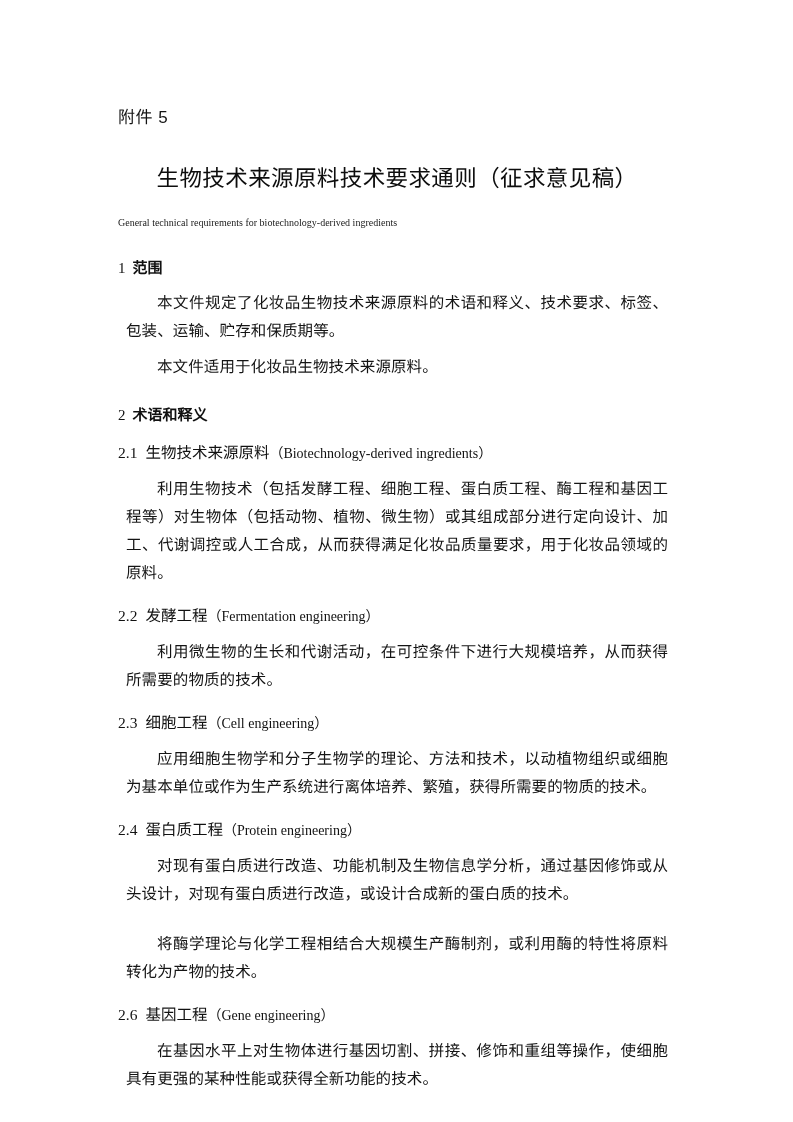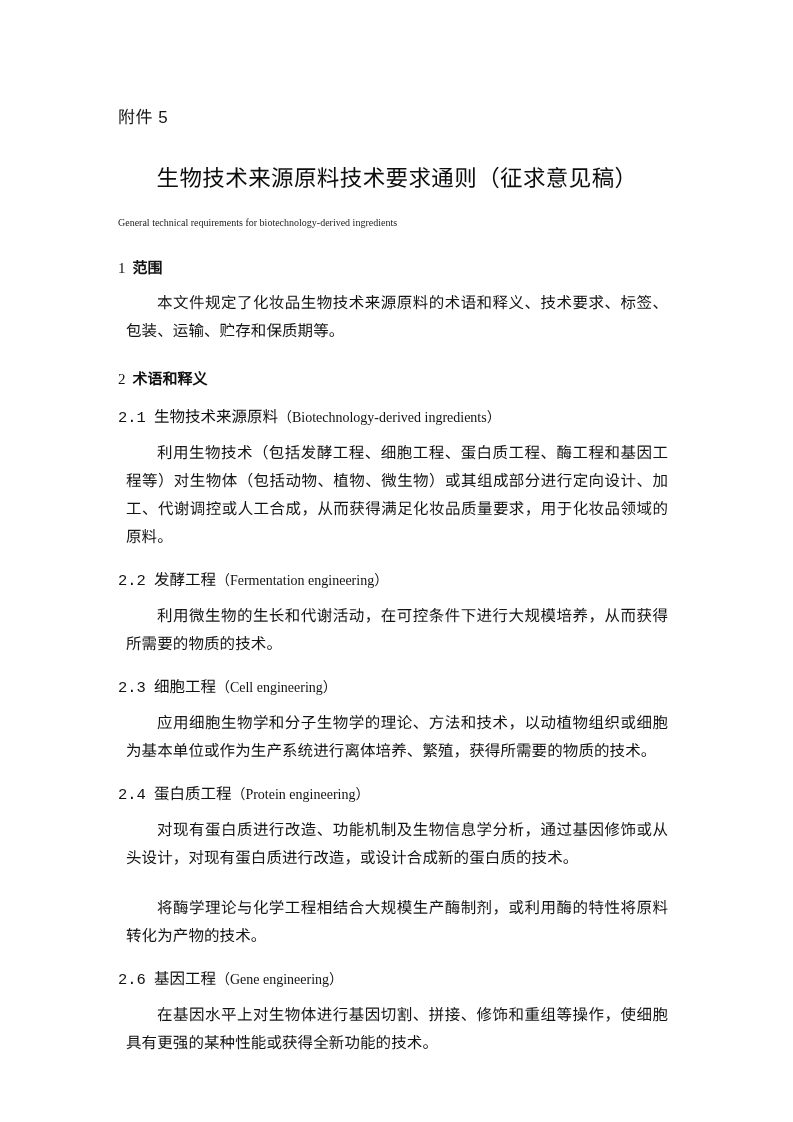--- a/index.html
+++ b/index.html
@@ -85,21 +85,20 @@
   .h2 {
     font-family: "Liberation Serif", "DejaVu Serif", serif;
     font-size: 15.5px;
     font-weight: 400;
     line-height: 28px;
     margin: 0 0 2px 0;
     color: #111111;
   }
   .h2 .num {
     margin-right: 8px;
-    font-family: Liberation Mono, monospace;
   }
   .h2 .en {
     font-family: "Liberation Serif", "DejaVu Serif", serif;
     font-size: 14px;
   }
 
   
   .para {
     font-family: Liberation Mono, monospace;
     font-size: 15.5px;
@@ -126,20 +125,21 @@
 
     <h1 class="doc-title">生物技术来源原料技术要求通则（征求意见稿）</h1>
 
     <div class="doc-subtitle">General technical requirements for biotechnology-derived ingredients</div>
 
     <div class="h1">
       <span class="num">1</span><span>范围</span>
     </div>
 
     <p class="para">本文件规定了化妆品生物技术来源原料的术语和释义、技术要求、标签、包装、运输、贮存和保质期等。</p>
+    <p class="para">本文件适用于化妆品生物技术来源原料。</p>
 
     <div class="gap-md"></div>
 
     <div class="h1">
       <span class="num">2</span><span>术语和释义</span>
     </div>
 
     <div class="gap-sm"></div>
 
     <div class="h2">

